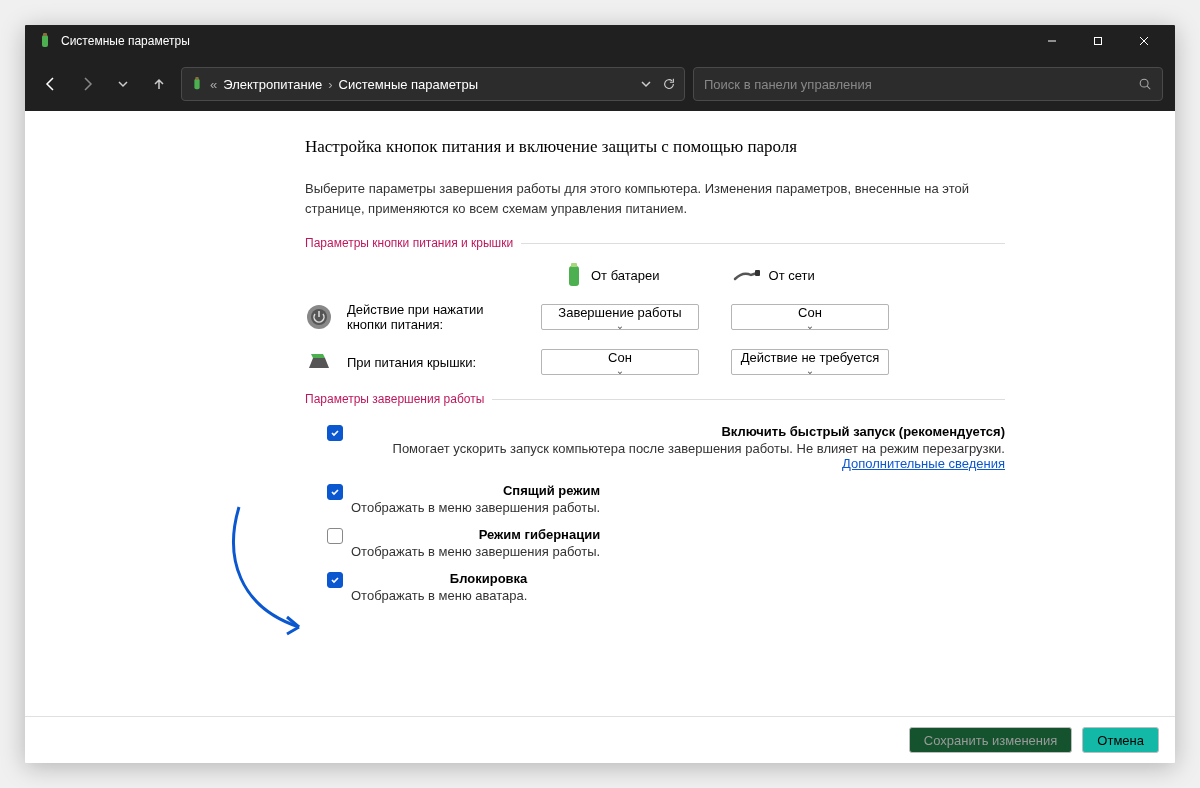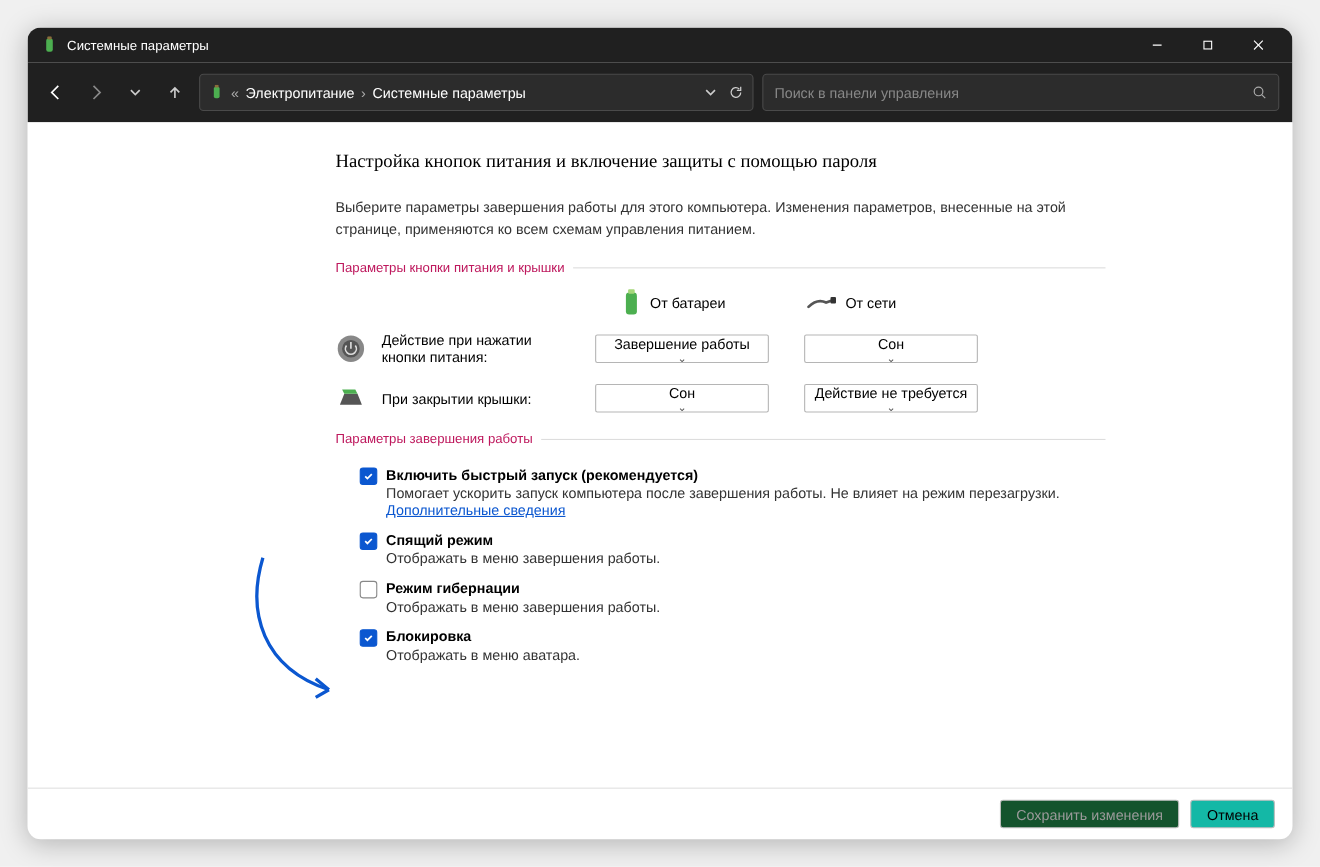--- a/index.html
+++ b/index.html
@@ -9,21 +9,21 @@
     width: 1200px;
     height: 788px;
     padding: 25px;
     font-size: 13px;
     color: #000;
   }
   .window {
     width: 100%;
     height: 100%;
     background: #fff;
-    border-radius: 12px;
+    border-radius: 1px;
     overflow: hidden;
     box-shadow: 0 4px 24px rgba(0,0,0,.25);
     display: flex;
     flex-direction: column;
   }
   .titlebar {
     background: #202020;
     color: #fff;
     height: 32px;
     display: flex;
@@ -91,21 +91,21 @@
   .row .ricon { width:28px; height:28px; }
   .row .rlabel { width:180px; font-size:13px; }
   .sel {
     height:26px; border:1px solid #b5b5b5; border-radius:2px; padding:0 8px;
     display:flex; align-items:center; justify-content:space-between; font-size:13px; background:#fff;
     width:158px;
     flex-direction:column;
   }
   .sel.narrow{ width:158px; margin-left:18px; }
   .sel .chev { color:#555; font-size:10px; }
-  .checks { margin-top:18px; }
+  .checks { margin-top:18px;text-align:right; }
   .checkrow { display:flex; align-items:flex-start; gap:8px; margin-bottom:12px; }
   .checkrow .cbx {
     width:16px; height:16px; border-radius:3px; border:1px solid #888; flex-shrink:0;
     display:flex; align-items:center; justify-content:center; margin-top:1px;
   }
   .checkrow .cbx.checked { background:#0b57d0; border-color:#0b57d0; }
   .checkrow .cbx.checked svg { display:block; }
   .checkrow .ctext .clabel { font-weight:600; font-size:13px; }
   .checkrow .ctext .cdesc { font-size:13px; color:#333; margin-top:2px; }
   a.link { color:#0b57d0; text-decoration:underline; }
@@ -248,21 +248,21 @@
           <span>Сон</span>
           <span class="chev">⌄</span>
         </div>
       </div>
 
       <div class="row">
         <svg class="ricon" viewBox="0 0 28 28">
           <path d="M4 20 L24 20 L20 10 L8 10 Z" fill="#555"></path>
           <path d="M8 10 L6 6 L18 6 L20 10" fill="#4caf50"></path>
         </svg>
-        <div class="rlabel">При закрытии крышки:</div>
+        <div class="rlabel">При питания крышки:</div>
         <div class="sel">
           <span>Сон</span>
           <span class="chev">⌄</span>
         </div>
         <div class="sel narrow">
           <span>Действие не требуется</span>
           <span class="chev">⌄</span>
         </div>
       </div>
 

